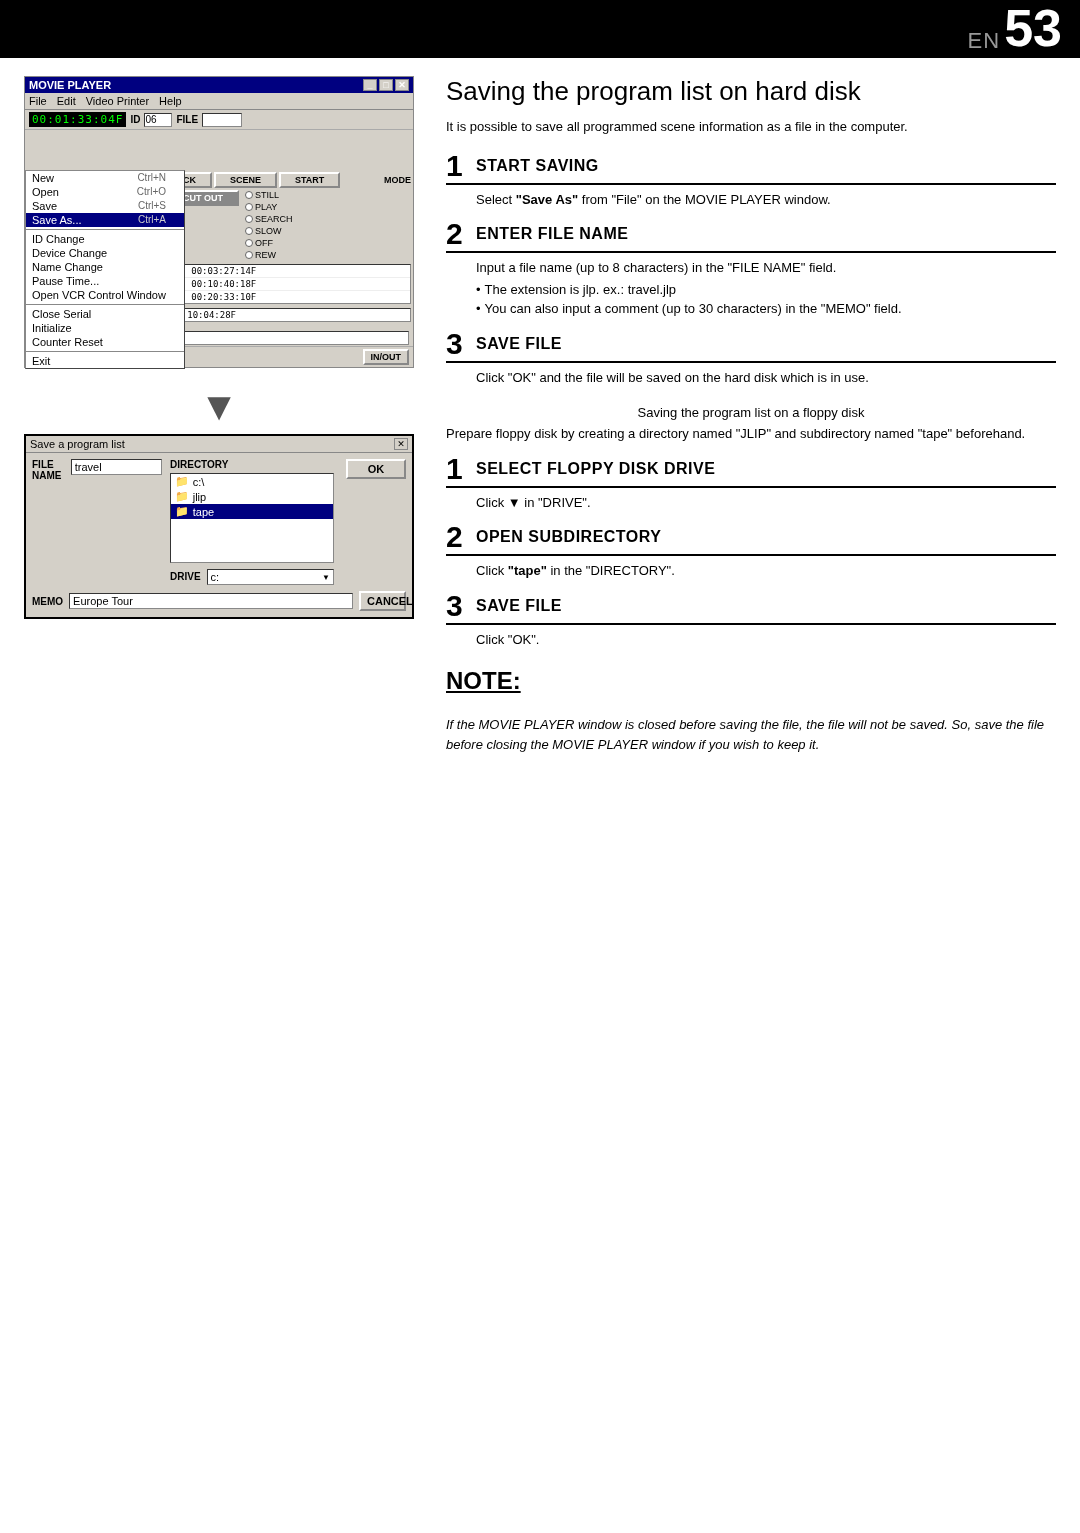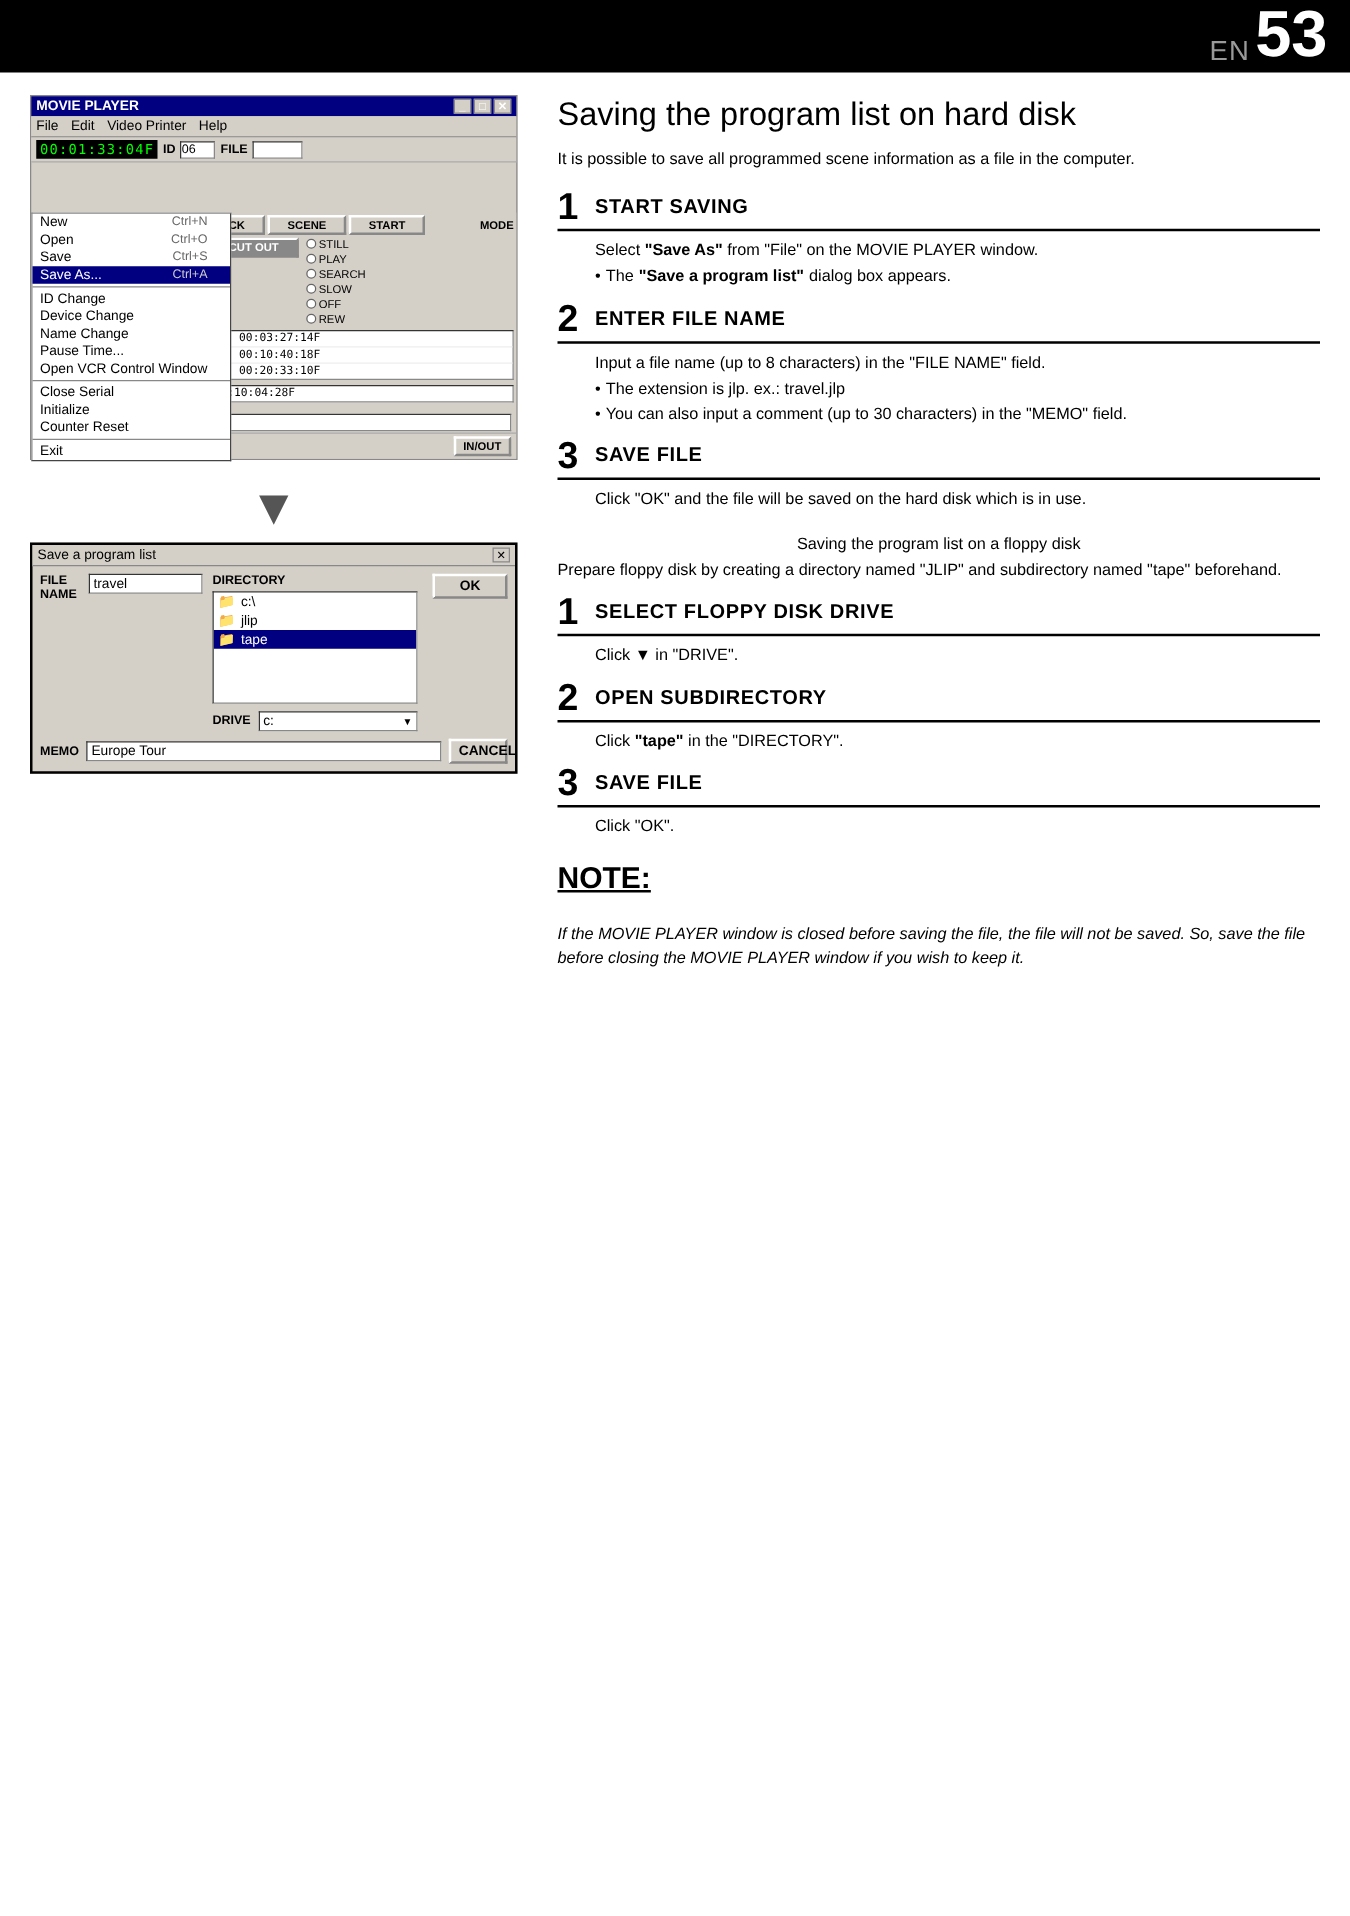--- a/index.html
+++ b/index.html
@@ -688,21 +688,20 @@
 
     <div class="steps-group">
 
       <div class="step">
         <div class="step-header">
           <span class="step-number">1</span>
           <span class="step-title">START SAVING</span>
         </div>
         <div class="step-body">
           <p>Select <b>"Save As"</b> from "File" on the MOVIE PLAYER window.</p>
-          <div class="bullet">The <b>"Save a program list"</b> dialog box appears.</div>
         </div>
       </div>
 
       <div class="step">
         <div class="step-header">
           <span class="step-number">2</span>
           <span class="step-title">ENTER FILE NAME</span>
         </div>
         <div class="step-body">
           <p>Input a file name (up to 8 characters) in the "FILE NAME" field.</p>

